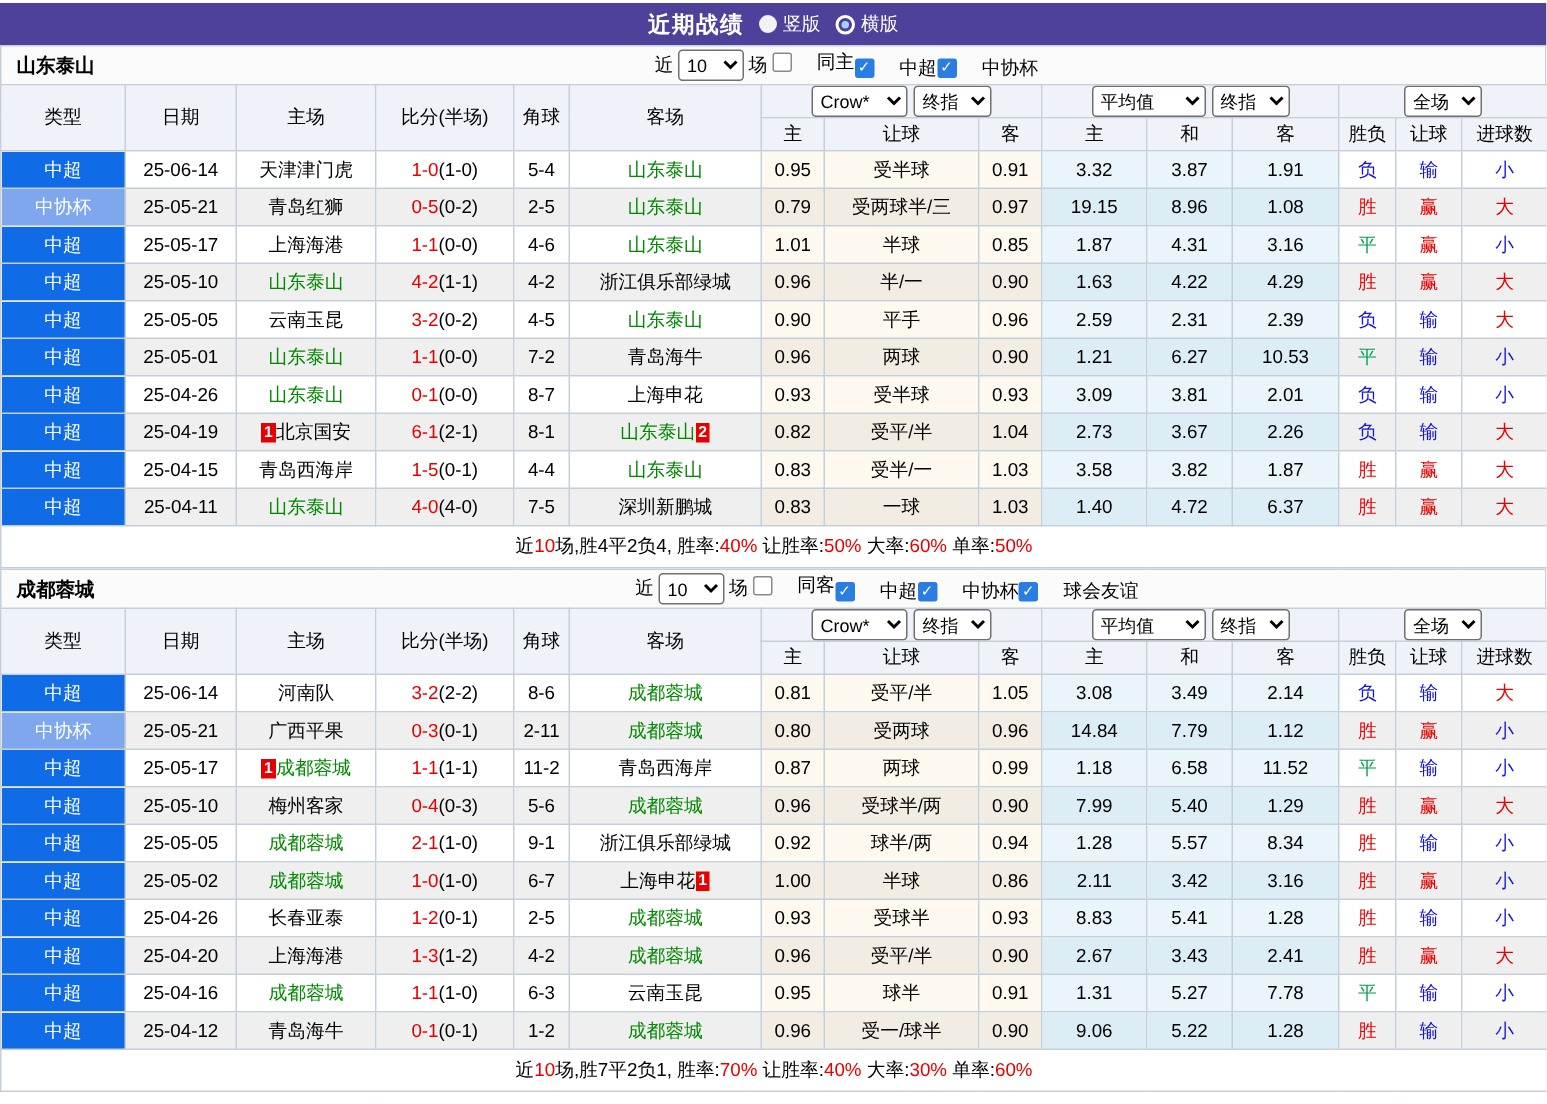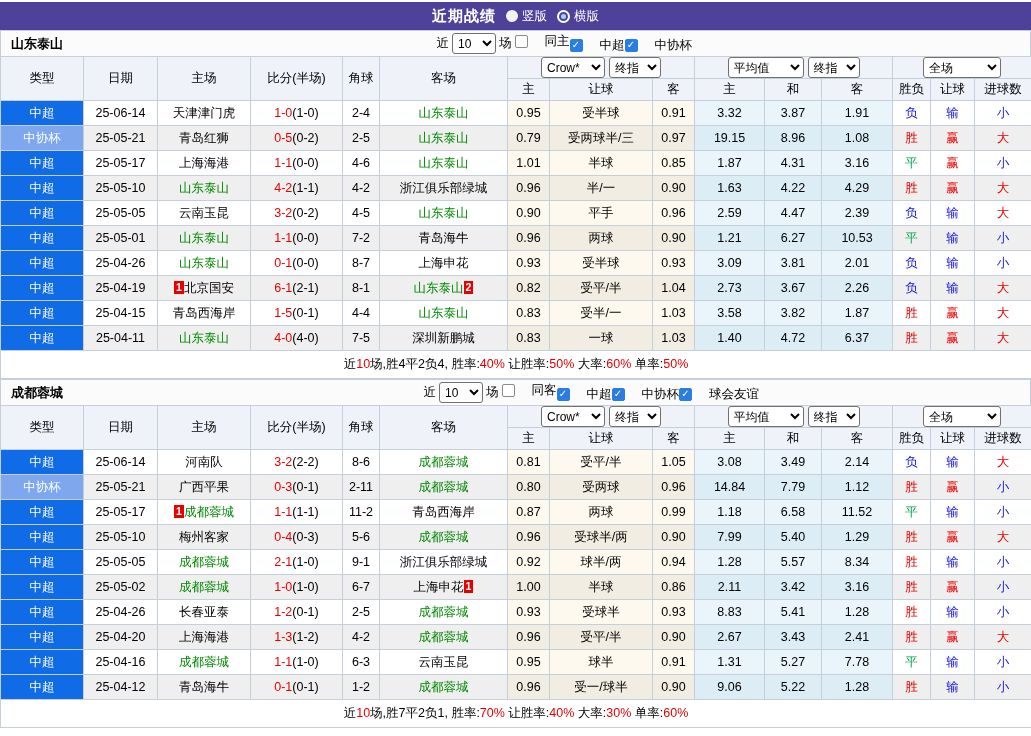--- a/index.html
+++ b/index.html
@@ -30,21 +30,21 @@
           font-size:10px; line-height:10px; color:#fff; }
   .cbox.on { background:#2a7de1; border-color:#2a7de1; }
 
   
   select { font-family:inherit; font-size:12px; height:21px; border:1px solid #707070;
            border-radius:3px; background:#fff; padding:0 1px; }
   .sel-num  { width:44px; }
   .sel-crow { width:64px; margin-right:4px; }
   .sel-final{ width:52px; }
   .sel-avg  { width:76px; margin-right:4px; }
-  .sel-full { width:78px; }
+  .sel-full { width:52px; }
 
   
   table.grid { width:1031px; border-collapse:collapse; table-layout:fixed; }
   .grid th, .grid td { border:1px solid #c5cfda; text-align:center; padding:0;
                        font-size:12.5px; overflow:hidden; white-space:nowrap; }
   .grid thead th { background:#f0f2fa; font-weight:normal; height:22px; }
   .grid tbody td { height:25px; background:#fff; }
   .grid tbody tr:nth-child(even) td { background:#efefef; }
   
   .grid tbody tr:nth-child(odd)  td:nth-child(n+7):nth-child(-n+9)  { background:#fdf9ee; }
@@ -154,21 +154,21 @@
           <th>让球</th>
           <th>进球数</th>
         </tr>
       </thead>
       <tbody>
           <tr>
             <td class="type" style="background: rgb(15, 107, 230);">中超</td>
             <td>25-06-14</td>
             <td><span>天津津门虎</span></td>
             <td><span class="ft">1-0</span><span class="ht">(1-0)</span></td>
-            <td>2-4</td>
+            <td>5-4</td>
             <td><span class="tg">山东泰山</span></td>
             <td>0.95</td>
             <td>受半球</td>
             <td>0.91</td>
             <td>3.32</td>
             <td>3.87</td>
             <td>1.91</td>
             <td class="c-blue">负</td>
             <td class="c-blue">输</td>
             <td class="c-blue">小</td>
@@ -228,21 +228,21 @@
             <td class="type" style="background: rgb(15, 107, 230);">中超</td>
             <td>25-05-05</td>
             <td><span>云南玉昆</span></td>
             <td><span class="ft">3-2</span><span class="ht">(0-2)</span></td>
             <td>4-5</td>
             <td><span class="tg">山东泰山</span></td>
             <td>0.90</td>
             <td>平手</td>
             <td>0.96</td>
             <td>2.59</td>
-            <td>4.47</td>
+            <td>2.31</td>
             <td>2.39</td>
             <td class="c-blue">负</td>
             <td class="c-blue">输</td>
             <td class="c-red">大</td>
           </tr>
           <tr>
             <td class="type" style="background: rgb(15, 107, 230);">中超</td>
             <td>25-05-01</td>
             <td><span class="tg">山东泰山</span></td>
             <td><span class="ft">1-1</span><span class="ht">(0-0)</span></td>

